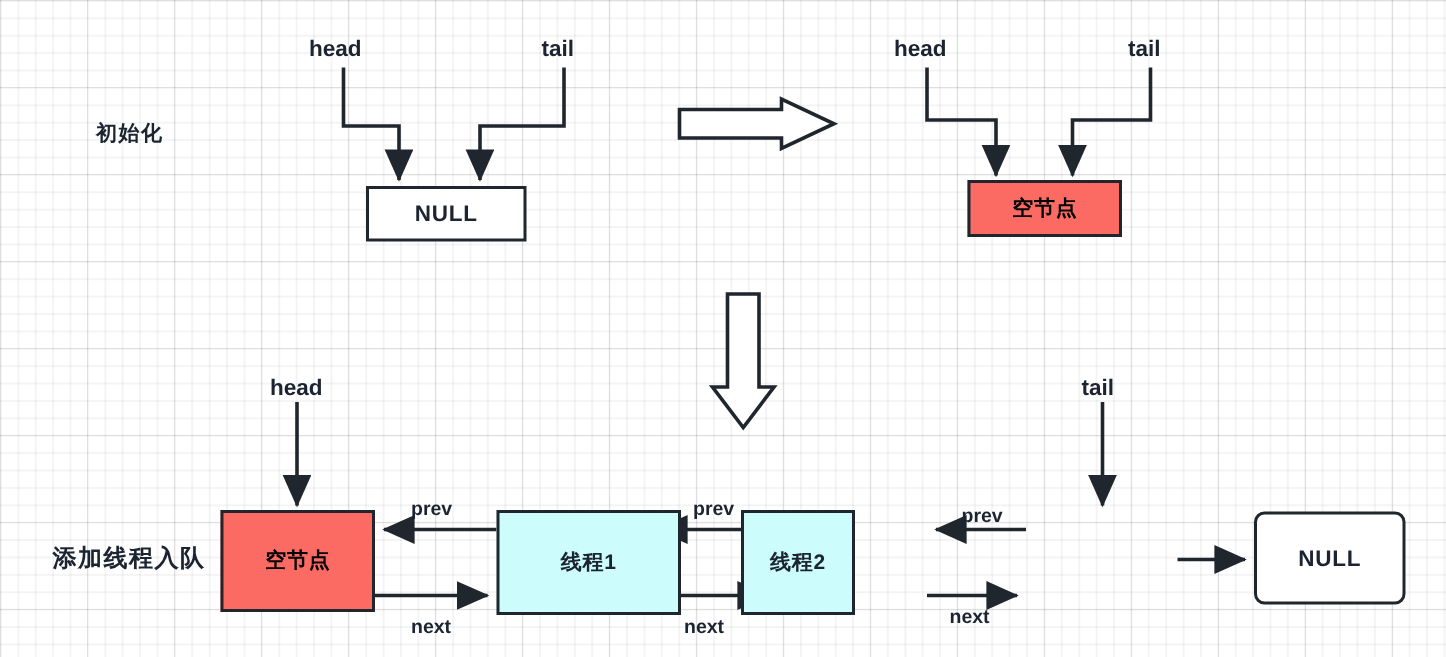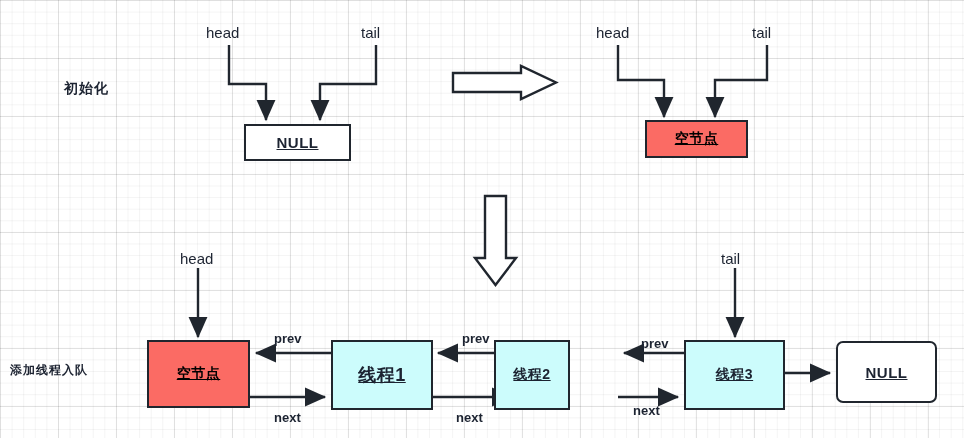--- a/index.html
+++ b/index.html
@@ -12,28 +12,28 @@
       linear-gradient(to right, rgba(0,0,0,0.085) 1px, transparent 1px),
       linear-gradient(to bottom, rgba(0,0,0,0.085) 1px, transparent 1px);
     background-size:11.6px 11.6px, 11.6px 11.6px, 58px 58px, 58px 58px;
     background-position:0 0, 0 0, 0 0, 0 0;
     font-family:"Liberation Sans","DejaVu Sans",sans-serif;
   }
   #svg{position:absolute;left:0;top:0;width:964px;height:438px;pointer-events:none;}
   .node{
     position:absolute;box-sizing:border-box;
     display:flex;align-items:center;justify-content:center;
-    font-weight:600;color:#1c2331;letter-spacing:.5px;text-decoration:underline;
+    font-weight:600;color:#1c2331;letter-spacing:.5px;
   }
   .node.white{background:#ffffff;border:2.4px solid #20262e;}
   .node.red{background:#fb6b64;border:2.4px solid #20262e;color:#000000;}
   .node.cyan{background:#ccfcfc;border:2.4px solid #20262e;color:#1c2331;}
   .node.rounded{border-radius:7px;}
   .lbl{
-    position:absolute;font-weight:normal;color:#1c2331;white-space:nowrap;
+    position:absolute;font-weight:bold;color:#1c2331;white-space:nowrap;
   }
   .lbl.cn{font-weight:600;letter-spacing:1px;}
   .edge-lbl{position:absolute;font-weight:bold;color:#1c2331;font-size:13px;white-space:nowrap;}
   .wm{
     position:absolute;color:#cfcfcf;font-weight:600;white-space:nowrap;
     letter-spacing:1px;
   }
 </style>
 </head>
 <body>
@@ -65,45 +65,44 @@
     <path d="M684,353 L624,353" fill="none" stroke="#20262e" stroke-width="2.4" marker-end="url(#ah)"></path>
 
     <path d="M250,397 L325,397" fill="none" stroke="#20262e" stroke-width="2.4" marker-end="url(#ah)"></path>
     <path d="M432,397 L512,397" fill="none" stroke="#20262e" stroke-width="2.4" marker-end="url(#ah)"></path>
     <path d="M618,397 L678,397" fill="none" stroke="#20262e" stroke-width="2.4" marker-end="url(#ah)"></path>
     <path d="M785,373 L830,373" fill="none" stroke="#20262e" stroke-width="2.4" marker-end="url(#ah)"></path>
   </svg>
 
   <div class="lbl cn" style="left:64px;top:80px;font-size:14px;">初始化</div>
 
-  <div class="lbl cn" style="left:10px;top:362px;font-size:12px;font-family:Liberation Serif, serif;">添加线程入队</div>
+  <div class="lbl cn" style="left:35px;top:362px;font-size:16px;font-family:Liberation Serif, serif;">添加线程入队</div>
 
   <div class="lbl" style="left:206px;top:24px;font-size:15px;">head</div>
 
   <div class="lbl" style="left:361px;top:24px;font-size:15px;">tail</div>
 
   <div class="node white" style="left:244px;top:124px;width:107px;height:37px;font-size:15px;">NULL</div>
 
   <div class="lbl" style="left:596px;top:24px;font-size:15px;">head</div>
 
   <div class="lbl" style="left:752px;top:24px;font-size:15px;">tail</div>
 
   <div class="node red" style="left:645px;top:120px;width:103px;height:38px;font-size:14px;">空节点</div>
 
   <div class="lbl" style="left:180px;top:250px;font-size:15px;">head</div>
 
   <div class="lbl" style="left:721px;top:250px;font-size:15px;">tail</div>
 
   <div class="node red" style="left:147px;top:340px;width:103px;height:68px;font-size:14px;">空节点</div>
 
-  <div class="node cyan" style="left:331px;top:340px;width:102px;height:70px;font-size:18px;">线程1</div>
+  <div class="node cyan" style="left:331px;top:340px;width:123px;height:70px;font-size:14px;">线程1</div>
 
   <div class="node cyan" style="left:494px;top:340px;width:76px;height:70px;font-size:14px;">线程2</div>
 
-  <div class="node cyan" style="left:684px;top:340px;width:101px;height:70px;font-size:14px;">线程3</div>
 
   <div class="node white rounded" style="left:836px;top:341px;width:101px;height:62px;font-size:15px;">NULL</div>
 
   <div class="edge-lbl" style="left:274px;top:331px;">prev</div>
 
   <div class="edge-lbl" style="left:274px;top:410px;">next</div>
 
   <div class="edge-lbl" style="left:462px;top:331px;">prev</div>
 
   <div class="edge-lbl" style="left:456px;top:410px;">next</div>

